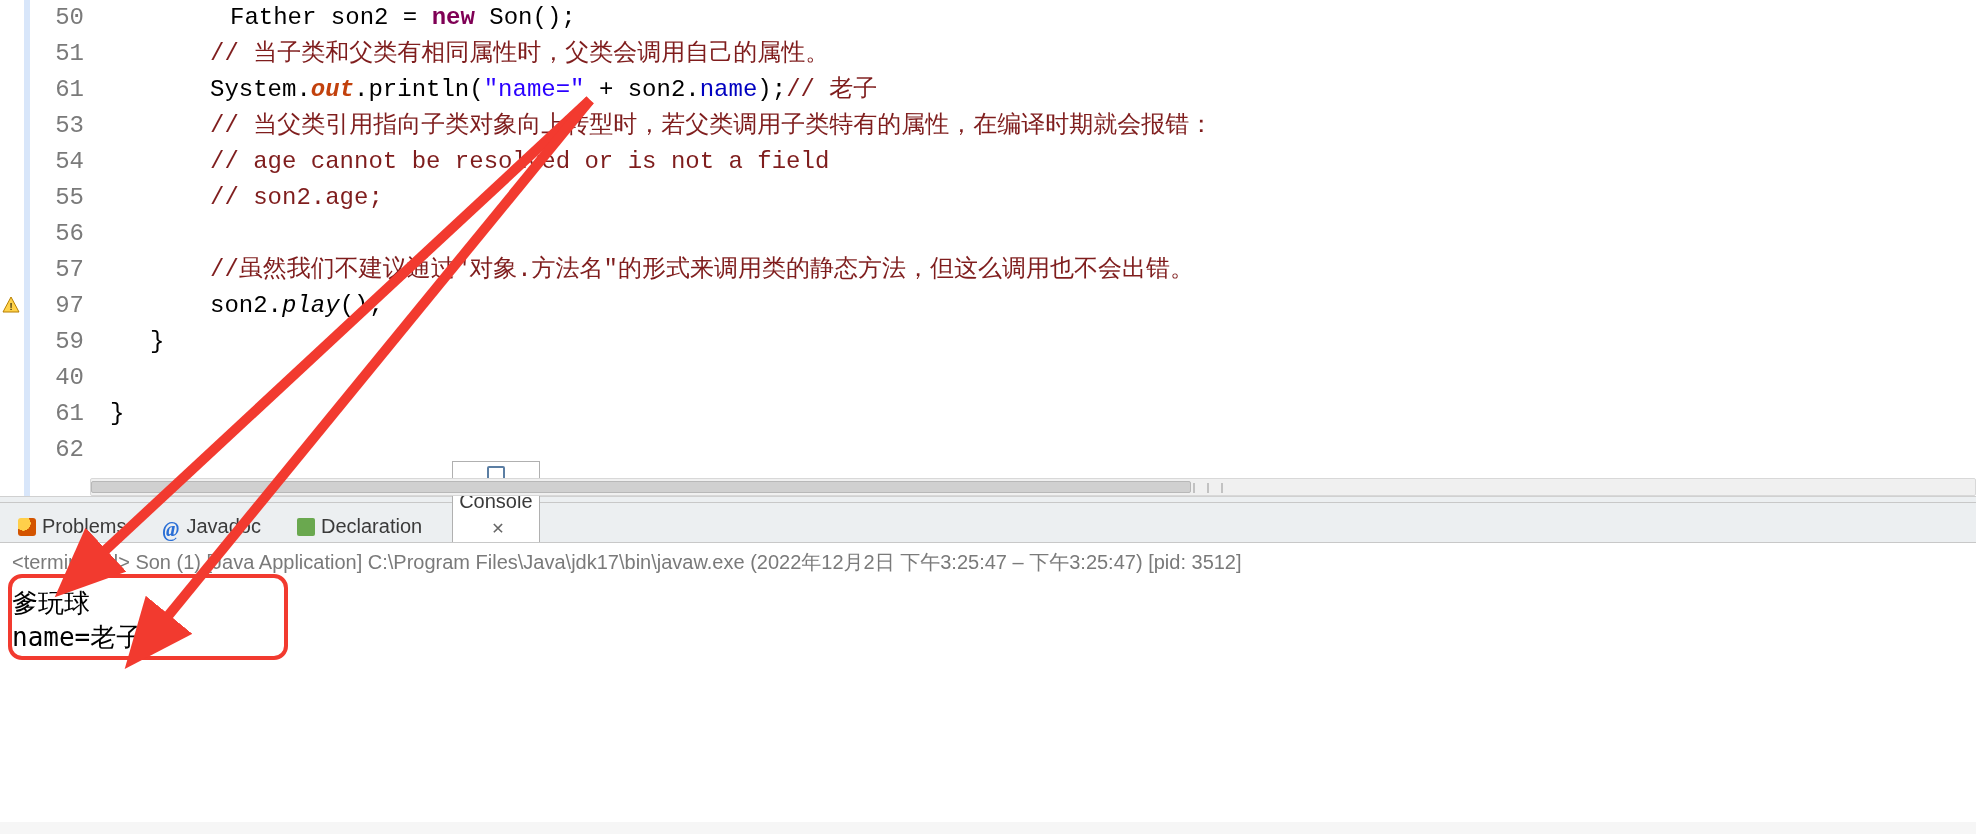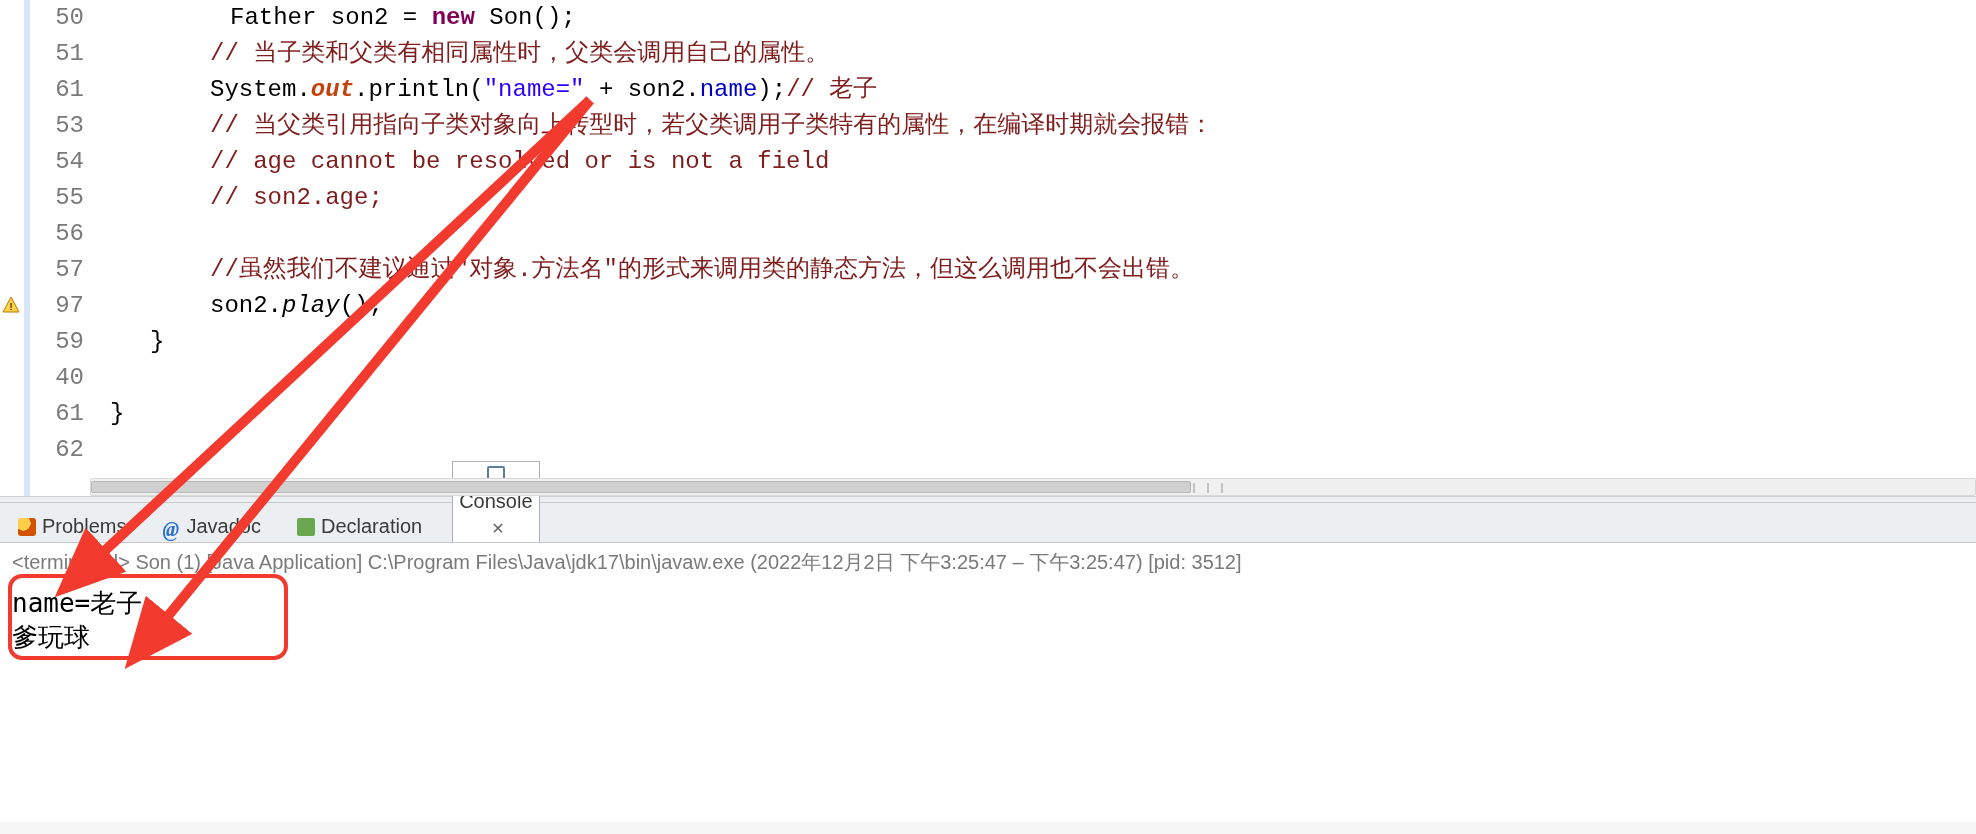--- a/index.html
+++ b/index.html
@@ -106,22 +106,22 @@
       <span>Declaration</span>
     </div>
     <div class="tab active">
       <span class="icon icon-console"></span>
       <span>Console</span>
       <span class="close">✕</span>
     </div>
   </div>
   <div class="terminfo">&lt;terminated&gt; Son (1) [Java Application] C:\Program Files\Java\jdk17\bin\javaw.exe  (2022年12月2日 下午3:25:47 – 下午3:25:47) [pid: 3512]</div>
   <div class="console-out">
+    <div class="line">爹玩球</div>
     <div class="line">name=老子</div>
-    <div class="line">爹玩球</div>
   </div>
 </div>
 
 <div id="annot-box" class="annot-box" style="left: 8px; top: 574px; width: 280px; height: 86px;"></div>
 <svg id="arrow-svg" class="arrow-svg" width="1976" height="834">
   <defs>
     <marker id="arrowhead" markerWidth="8" markerHeight="8" refX="3" refY="3" orient="auto">
       <polygon points="0 0, 7 3, 0 6" fill="#f23a2f"></polygon>
     </marker>
   </defs>

